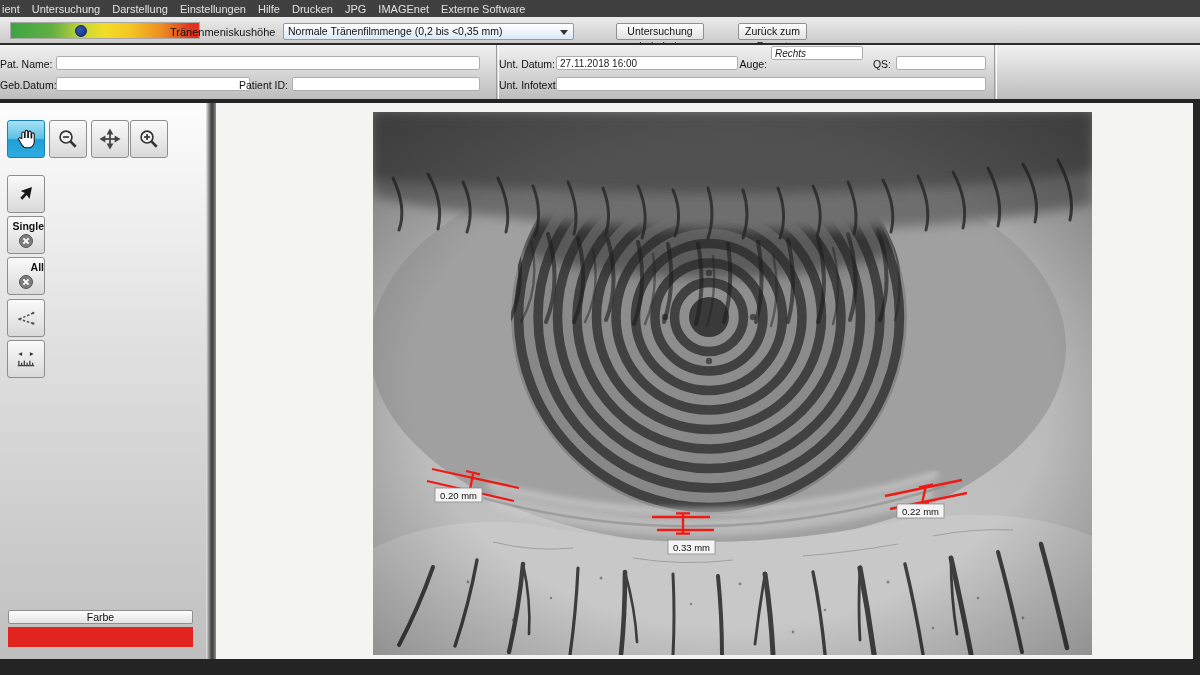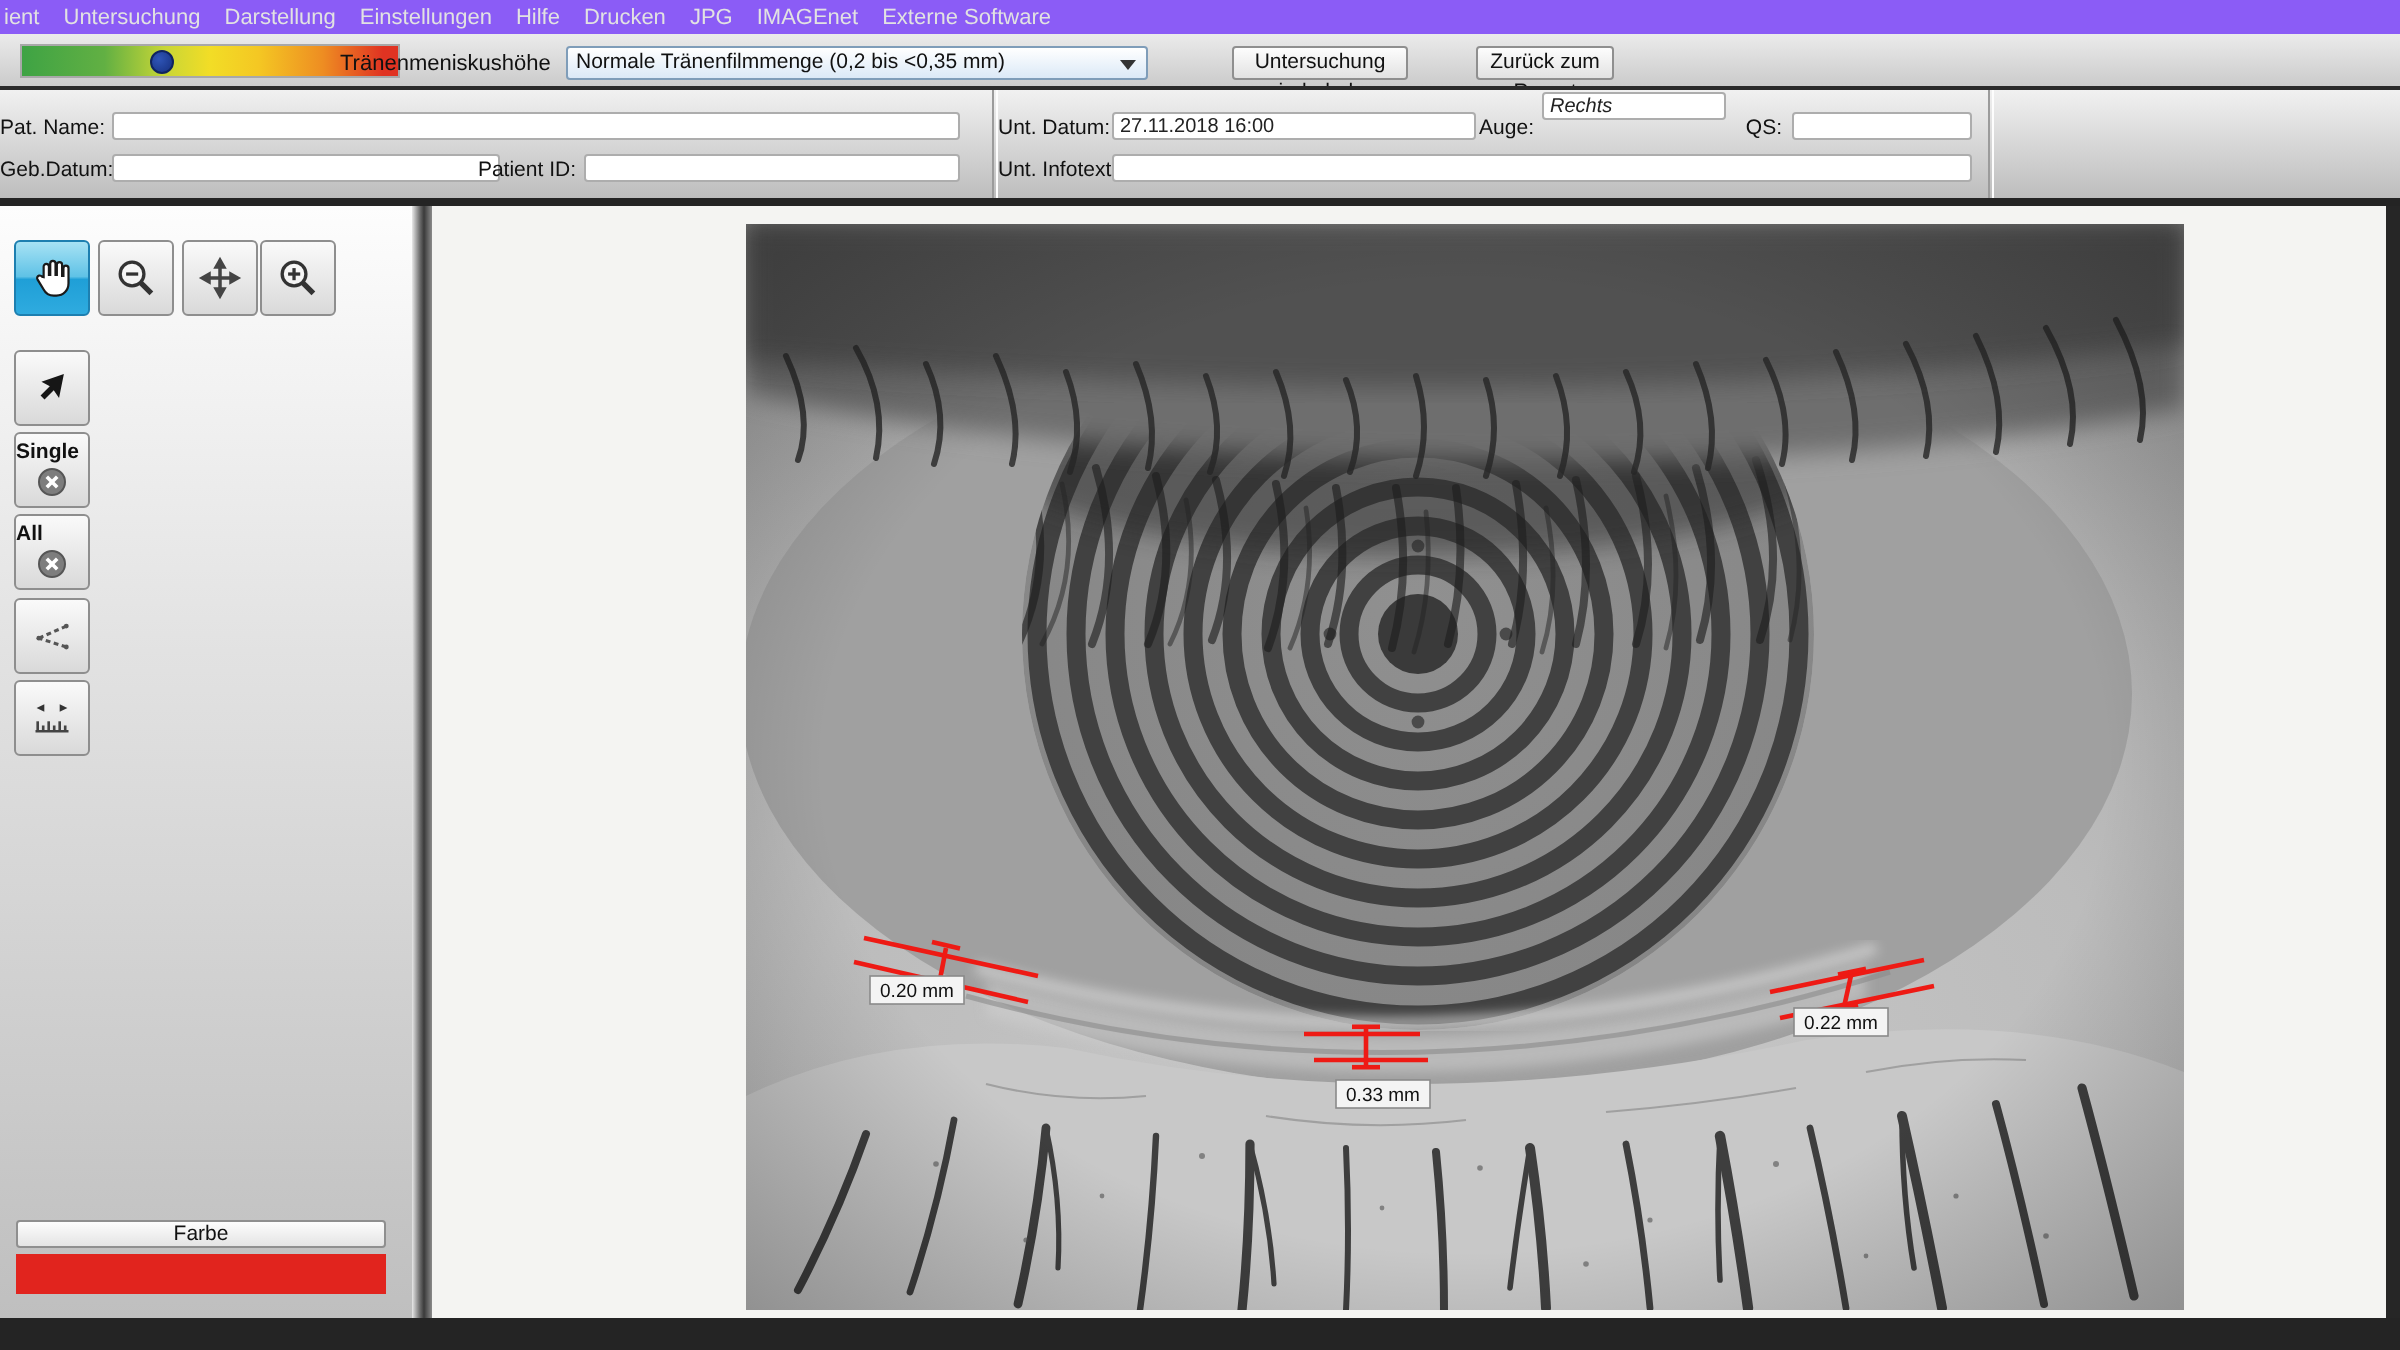--- a/index.html
+++ b/index.html
@@ -2,21 +2,21 @@
 <html><head>
 <meta charset="utf-8">
 <style>
   * { margin:0; padding:0; box-sizing:border-box; }
   html,body { background:#111; }
   .app { position:relative; width:1200px; height:675px; overflow:hidden;
          font-family:"Liberation Sans", sans-serif; background:#2b2b2b; }
 
   
   .menubar { position:absolute; left:0; top:0; width:1200px; height:17px;
-             background:#8b5cf6; display:flex; align-items:center; gap:12px;
+             background:#404040; display:flex; align-items:center; gap:12px;
              padding-left:2px; }
   .menubar span { font-size:11px; color:#e2e2e2; white-space:nowrap; cursor:default; }
 
   
   .toolbar { position:absolute; left:0; top:17px; width:1200px; height:26px;
              background:linear-gradient(#ebebeb,#cbcbcb); }
   .scalebar { position:absolute; left:10px; top:5px; width:190px; height:17px;
               background:linear-gradient(90deg,#3ea344 0%,#62b043 22%,#c8d636 38%,
                          #f2dd26 50%,#f4c723 63%,#ee8d22 80%,#e03322 96%);
               border:1px solid #a8a8a8; }
@@ -57,21 +57,21 @@
   .vsep { position:absolute; left:206px; top:0; width:10px; height:556px;
           background:linear-gradient(90deg,#e8e8e8,#6b6b6b 40%,#3a3a3a 60%,#8a8a8a); }
   .main { position:absolute; left:216px; top:0; width:977px; height:556px; background:#f4f4f2;text-align:right; }
   .rstrip { position:absolute; left:1193px; top:0; width:7px; height:556px; background:#262626; }
 
   .tbtn { position:absolute; width:38px; height:38px; border:1px solid #8e8e8e; border-radius:3px;
           background:linear-gradient(#fafafa,#d9d9d9); display:flex; align-items:center;
           justify-content:center; cursor:default; }
   .tbtn.active { background:linear-gradient(#a7e2f4 0%,#5fc2e6 48%,#1f9fd7 52%,#2fabdf 100%);
                  border-color:#1d7fb0; }
-  .tbtn .cap { position:absolute; top:3px; left:0; right:0; text-align:left;
+  .tbtn .cap { position:absolute; top:3px; left:0; right:0; text-align:right;
                font-size:10.5px; font-weight:bold; color:#111; }
 
   .farbe-btn { position:absolute; left:8px; top:507px; width:185px; height:14px;
                background:linear-gradient(#fdfdfd,#e4e4e4); border:1px solid #8f8f8f;
                border-radius:2px; font-size:10.5px; color:#111; text-align:center;
                line-height:12px; cursor:default; }
   .swatch { position:absolute; left:8px; top:524px; width:185px; height:20px; }
 
   .eyewrap { position:absolute; left:157px; top:9px; width:719px; height:543px; }
 

